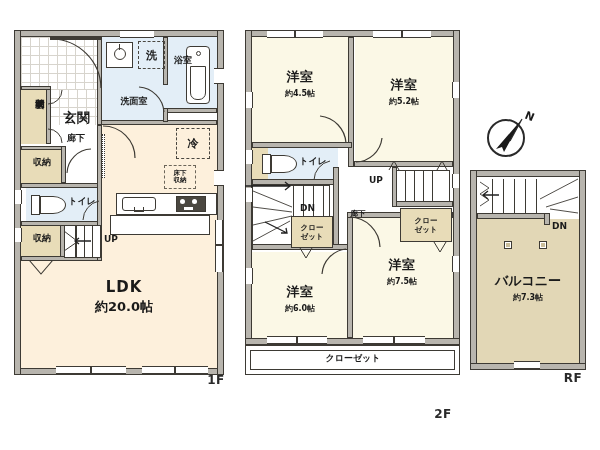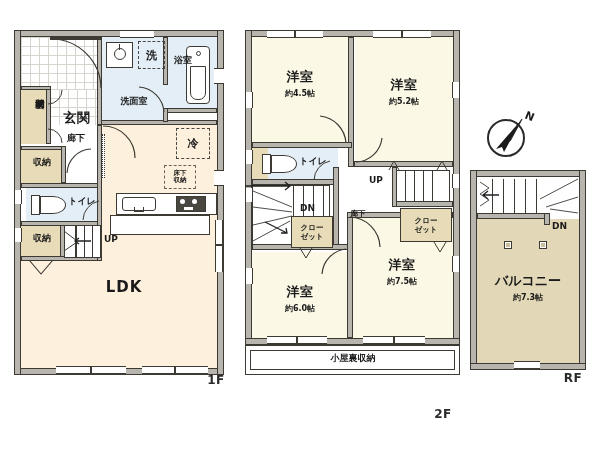--- a/index.html
+++ b/index.html
@@ -209,20 +209,21 @@
 
     <span class="lbl lbl-big" style="left:44px;top:81px;width:38px;">玄関</span>
     <span class="lbl lbl-v lbl-sm" style="left:14px;top:62px;width:16px;">玄関収納</span>
     <span class="lbl lbl-sm" style="left:44px;top:104px;width:36px;">廊下</span>
     <span class="lbl lbl-sm" style="left:10px;top:128px;width:36px;">収納</span>
     <span class="lbl lbl-sm" style="left:10px;top:204px;width:36px;">収納</span>
     <span class="lbl lbl-sm" style="left:52px;top:167px;width:32px;">トイレ</span>
     <span class="lbl lbl-sm" style="left:93px;top:56px;width:54px;margin-top:11px;">洗面室</span>
     <span class="lbl lbl-sm" style="left:152px;top:26px;width:34px;">浴室</span>
     <span class="lbl ldk-name" style="left:70px;top:250px;width:80px;">LDK</span>
+    <span class="lbl ldk-area" style="left:62px;top:270px;width:96px;">約20.0帖</span>
   </div>
 
   <span class="lbl floortag" style="left:203px;top:374px;width:26px;">1F</span>
 
   <div class="abs" style="left:245px;top:30px;width:215px;height:345px;">
 
     <div class="abs wall" style="left:0;top:0;width:215px;height:7px;"></div>
     <div class="abs wall" style="left:0;top:0;width:7px;height:315px;"></div>
     <div class="abs wall" style="left:208px;top:0;width:7px;height:315px;"></div>
     <div class="abs wall" style="left:0;top:308px;width:215px;height:7px;"></div>
@@ -335,21 +336,21 @@
 
     <span class="lbl lbl-big" style="left:26px;top:40px;width:58px;">洋室</span>
     <span class="lbl area" style="left:22px;top:60px;width:66px;">約4.5帖</span>
     <span class="lbl lbl-big" style="left:130px;top:48px;width:58px;">洋室</span>
     <span class="lbl area" style="left:126px;top:68px;width:66px;">約5.2帖</span>
     <span class="lbl lbl-big" style="left:26px;top:255px;width:58px;">洋室</span>
     <span class="lbl area" style="left:22px;top:275px;width:66px;">約6.0帖</span>
     <span class="lbl lbl-big" style="left:128px;top:228px;width:58px;">洋室</span>
     <span class="lbl area" style="left:124px;top:248px;width:66px;">約7.5帖</span>
     <span class="lbl lbl-xs" style="left:96px;top:180px;width:34px;">廊下</span>
-    <span class="lbl lbl-sm" style="left:62px;top:324px;width:92px;">小屋裏収納</span>
+    <span class="lbl lbl-sm" style="left:62px;top:324px;width:92px;">クローゼット</span>
   </div>
 
   <span class="lbl floortag" style="left:430px;top:408px;width:26px;">2F</span>
 
   <div class="abs" style="left:470px;top:170px;width:116px;height:200px;">
 
     <div class="abs wall" style="left:0;top:0;width:116px;height:7px;"></div>
     <div class="abs wall" style="left:0;top:0;width:7px;height:200px;"></div>
     <div class="abs wall" style="left:109px;top:0;width:7px;height:200px;"></div>
     <div class="abs wall" style="left:0;top:193px;width:116px;height:7px;"></div>

